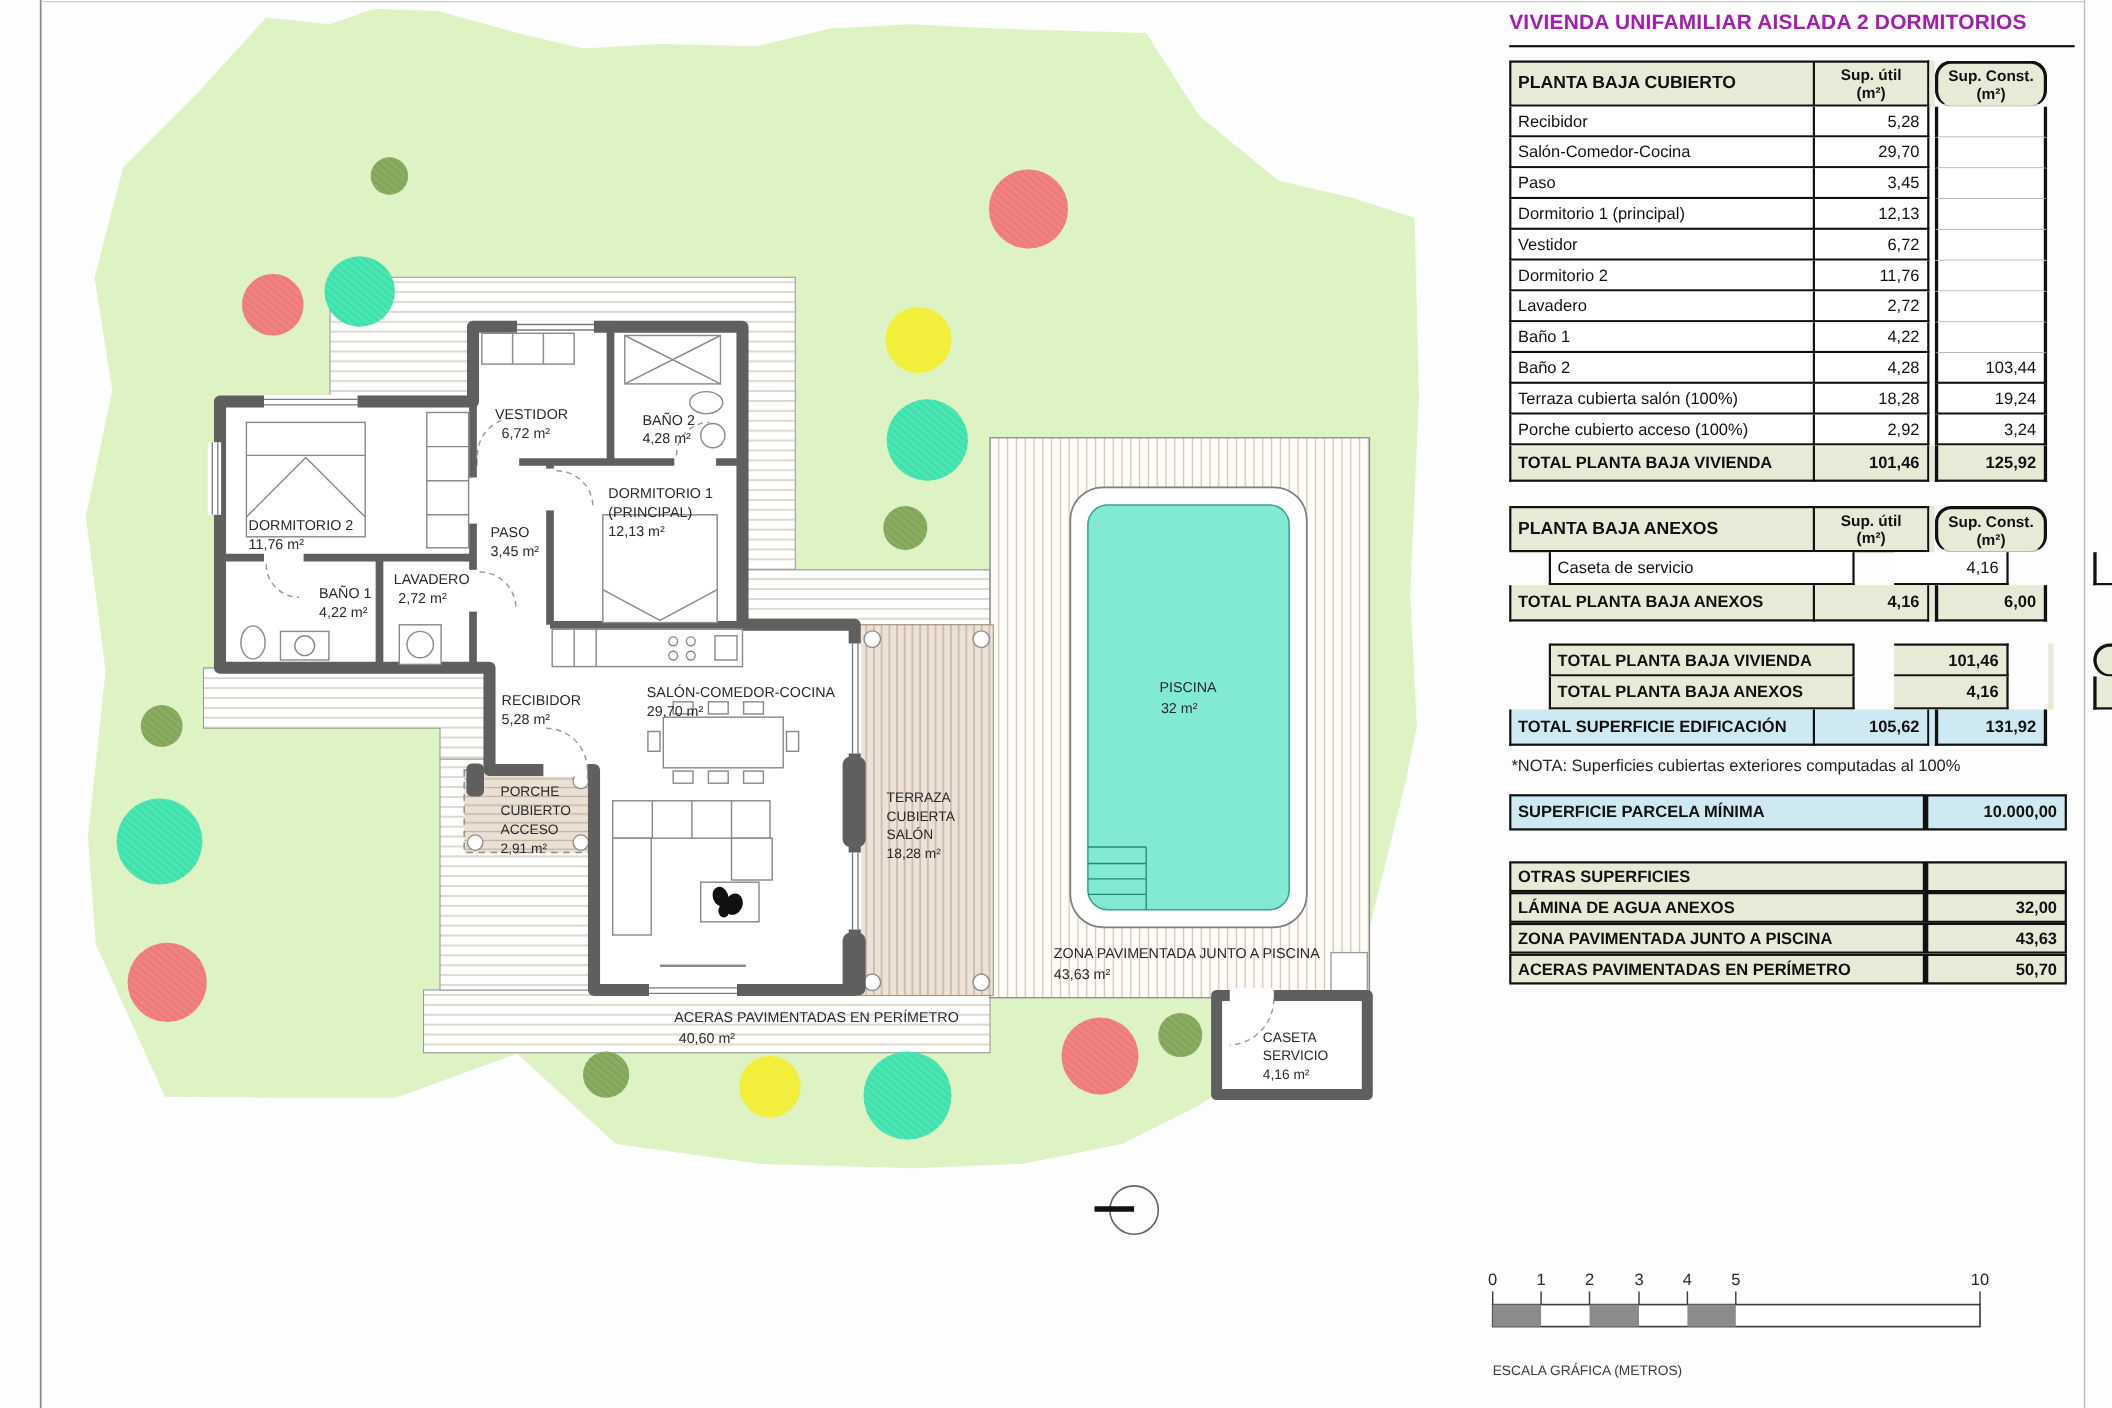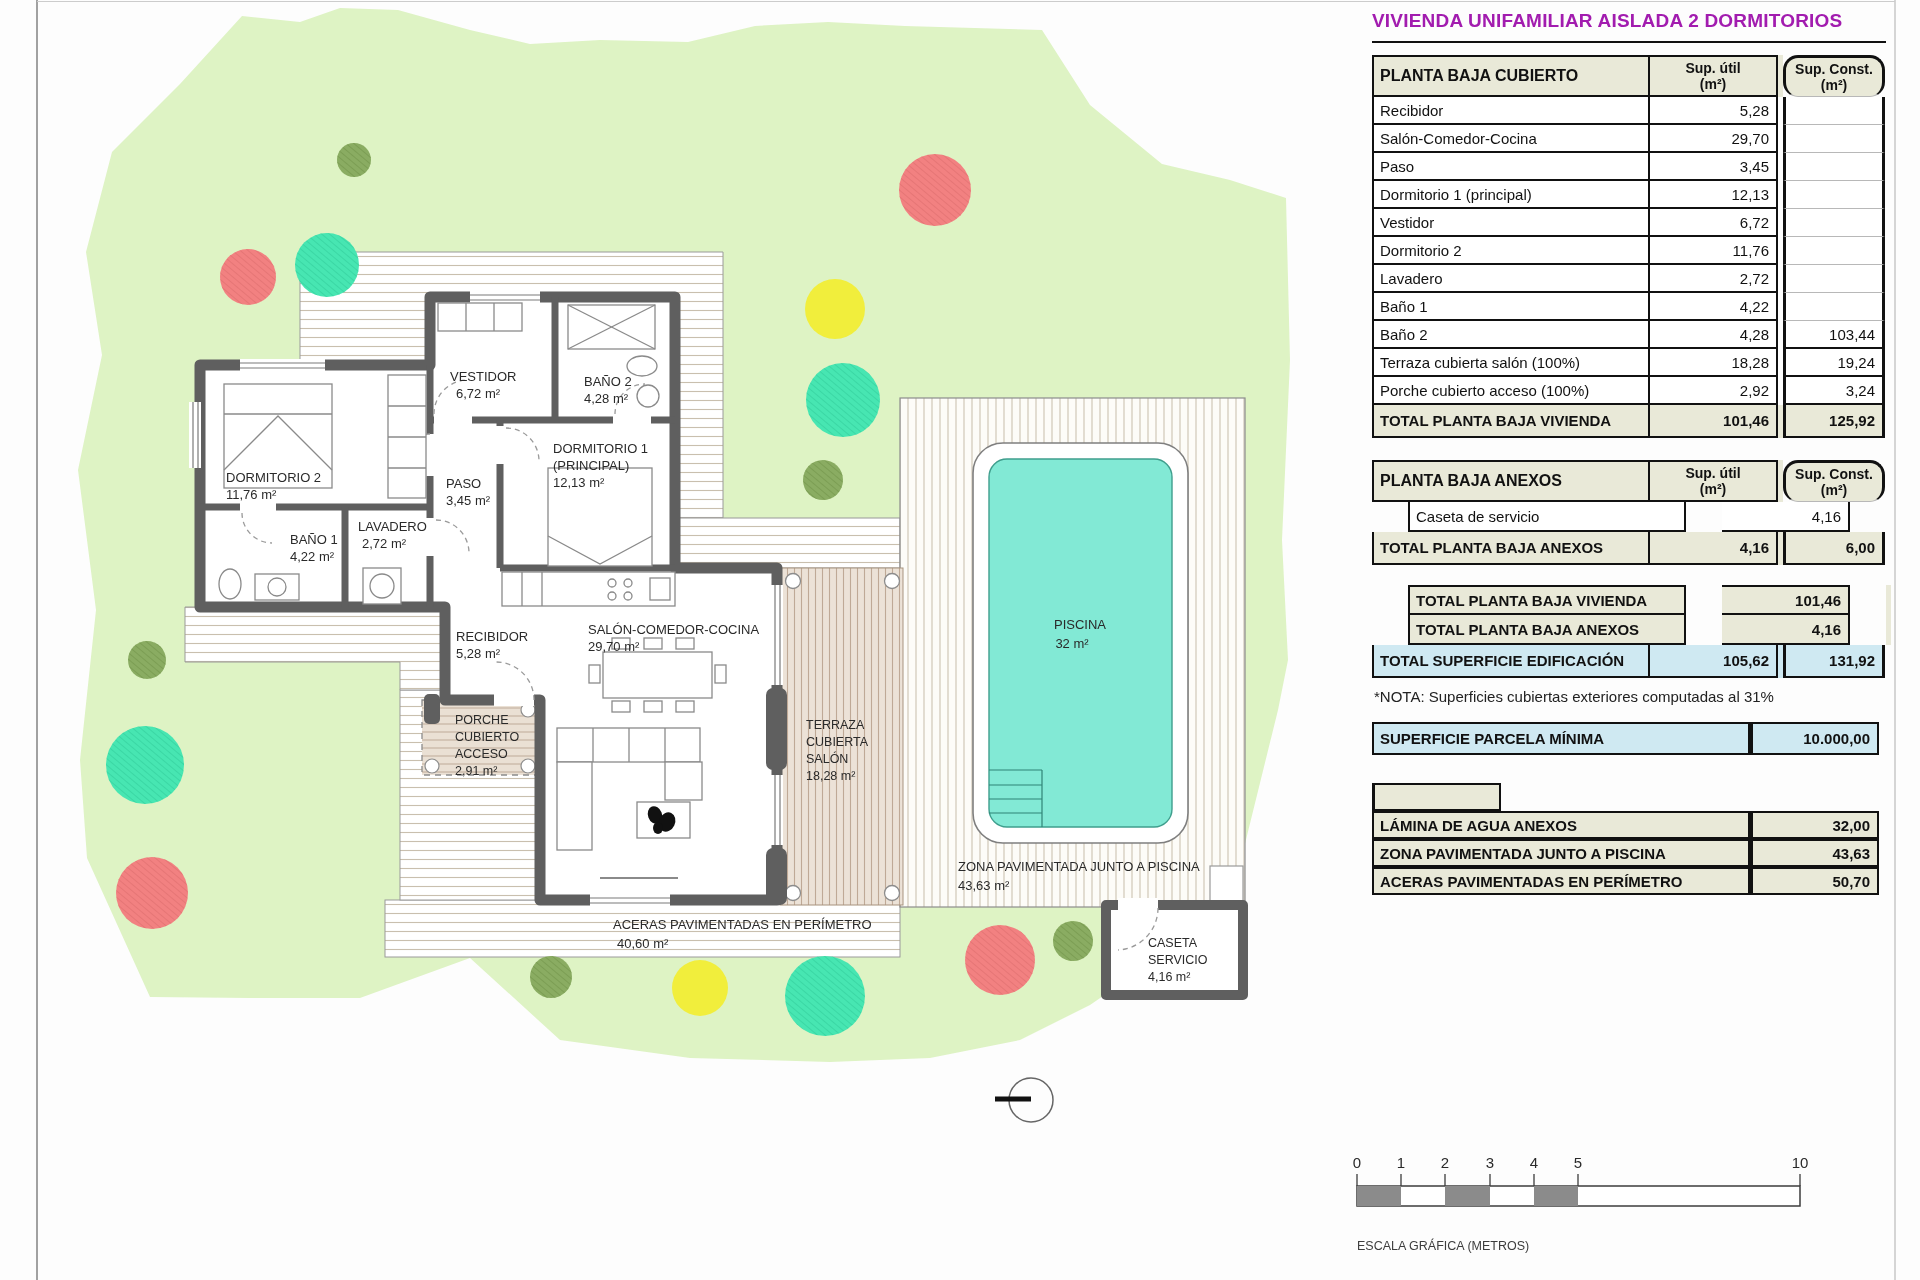--- a/index.html
+++ b/index.html
@@ -8,21 +8,21 @@
   svg text{font-family:"Liberation Sans",sans-serif;}
 
   
   .tables{position:absolute;left:1372px;top:10px;width:514px;}
   .sheet-title{font-size:19px;font-weight:bold;color:#a21caf;border-bottom:2px solid #111;
                padding-bottom:9px;white-space:nowrap;letter-spacing:.2px;}
   .tbl{position:absolute;left:0;display:flex;flex-direction:column;}
   .trow{display:flex;align-items:stretch;}
   .c{box-sizing:border-box;display:flex;align-items:center;font-size:15px;background:#fff;}
   .c-label{width:278px;border:2px solid #111;border-top:none;padding:2px 6px;}
-  .c-util {width:128px;border:2px solid #111;border-top:none;border-left:none;justify-content:flex-end;padding:2px 7px;}
+  .c-util {width:104px;border:2px solid #111;border-top:none;border-left:none;justify-content:flex-end;padding:2px 7px;}
   .c-gap  {width:5px;background:transparent;}
   .c-const{width:102px;border-left:3px solid #111;border-right:3px solid #111;
            border-bottom:1px solid #b8b8b8;justify-content:flex-end;padding:2px 7px;}
   .c-const.dark{border-bottom:2px solid #111;text-align:center;}
   .top .c-label,.top .c-util{border-top:2px solid #111;}
   .top .c-const{border-top:3px solid #111;border-radius:15px;}
   .hdr .c{background:#e9e9d8;font-weight:bold;}
   .hdr .c-util,.hdr .c-const{flex-direction:column;justify-content:center;align-items:center;
         font-size:14px;line-height:16px;padding:2px 2px;}
   .hdr .c-label{font-size:16px;}
@@ -519,31 +519,32 @@
           <div class="c c-const dark">6,00</div>
         </div>
       <div class="trow blue r33">
           <div class="c c-label">TOTAL SUPERFICIE EDIFICACIÓN</div>
           <div class="c c-util">105,62</div>
           <div class="c c-gap"></div>
           <div class="c c-const dark">131,92</div>
         </div>
     </div>
 
-    <div class="note" style="top:678px;">*NOTA: Superficies cubiertas exteriores computadas al 31%</div>
+    <div class="note" style="top:678px;">*NOTA: Superficies cubiertas exteriores computadas al 100%</div>
 
     <div class="tbl wide top" style="top:712px;">
       <div class="trow blue r33">
         <div class="c c-label">SUPERFICIE PARCELA MÍNIMA</div>
         <div class="c c-val">10.000,00</div>
       </div>
     </div>
 
     <div class="tbl wide top" style="top:773px;">
       <div class="trow beige r28">
+        <div class="c c-label">OTRAS SUPERFICIES</div>
         <div class="c c-val" style="background:#e9e9d8;"></div>
       </div>
       <div class="trow beige r28">
           <div class="c c-label">LÁMINA DE AGUA ANEXOS</div>
           <div class="c c-val">32,00</div>
         </div>
       <div class="trow beige r28">
           <div class="c c-label">ZONA PAVIMENTADA JUNTO A PISCINA</div>
           <div class="c c-val">43,63</div>
         </div>

